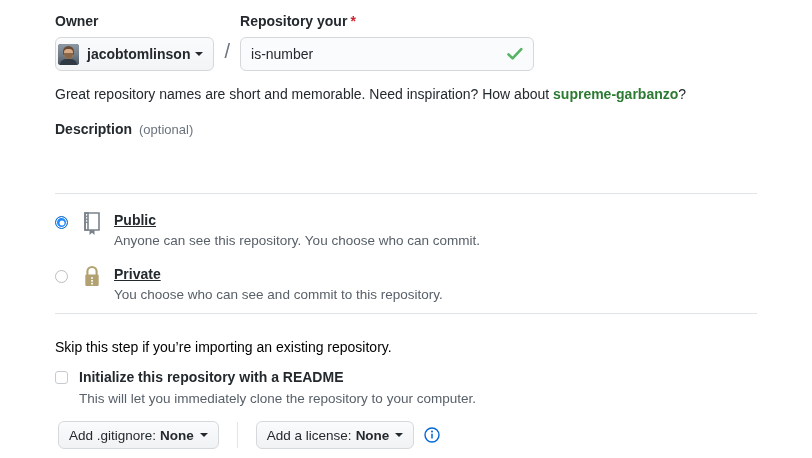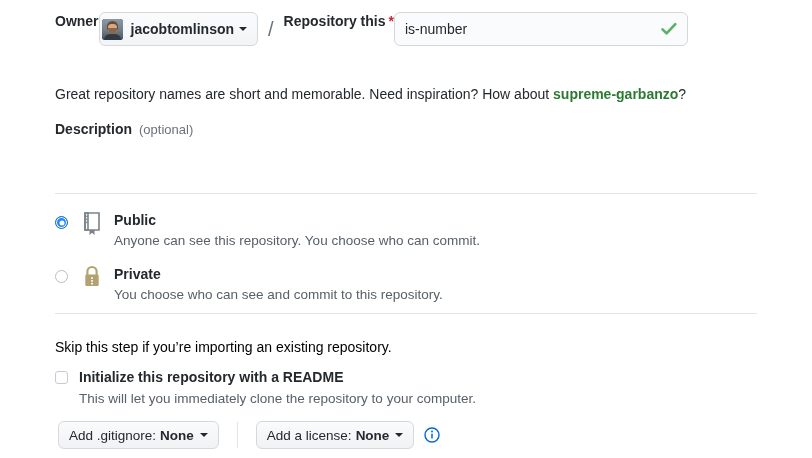--- a/index.html
+++ b/index.html
@@ -26,21 +26,21 @@
   }
 
   
   .toprow {
     position: absolute;
     left: 55px;
     top: 12px;
     display: flex;
     align-items: flex-start;
   }
-  .field-col { display: flex; flex-direction: row; }
+  .field-col { display: flex; flex-direction: column; }
   .field-label {
     font-size: 14px;
     font-weight: bold;
     color: #24292e;
     line-height: 18px;
     margin-bottom: 7px;
     white-space: nowrap;
   }
   .req-star {
     color: #cb2431;
@@ -227,20 +227,21 @@
     margin-right: 11px;
     flex: 0 0 auto;
     line-height: 0;
   }
   .vis-text { padding-top: 0px; }
   .vis-title {
     font-size: 14px;
     font-weight: bold;
     color: #24292e;
     line-height: 19px;
+    text-decoration: underline;
   }
   .vis-sub {
     font-size: 13.5px;
     color: #586069;
     line-height: 19px;
     margin-top: 1px;
   }
 
   
   .skip-text {
@@ -342,21 +343,21 @@
         </span>
         <span class="owner-name">jacobtomlinson</span>
         <span class="caret"></span>
       </div>
     </div>
 
     <div class="slash">/</div>
 
     <div class="field-col">
       <div class="field-label">
-        <span>Repository this</span><span class="req-star">*</span>
+        <span>Repository your</span><span class="req-star">*</span>
       </div>
       <div class="repo-input-wrap">
         <input class="repo-input" type="text" value="is-number" style="">
         <span class="check-ok">
           <svg width="18" height="18" viewBox="0 0 18 18" aria-hidden="true">
             <path d="M2.5 9.4 L6.6 13.4 L15.3 4.2" fill="none" stroke="#56b362" stroke-width="2.6" stroke-linecap="round" stroke-linejoin="round"></path>
           </svg>
         </span>
       </div>
     </div>

